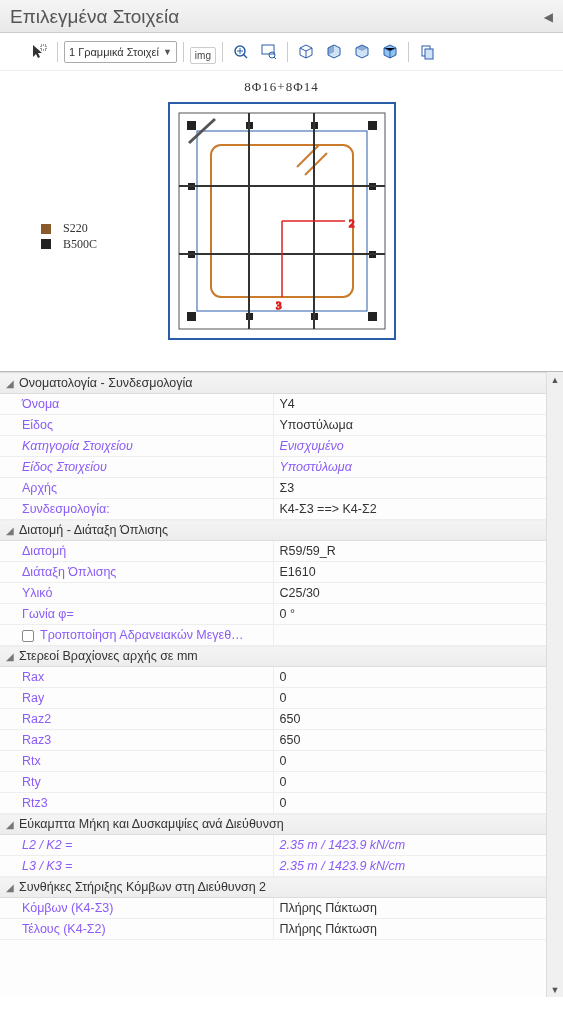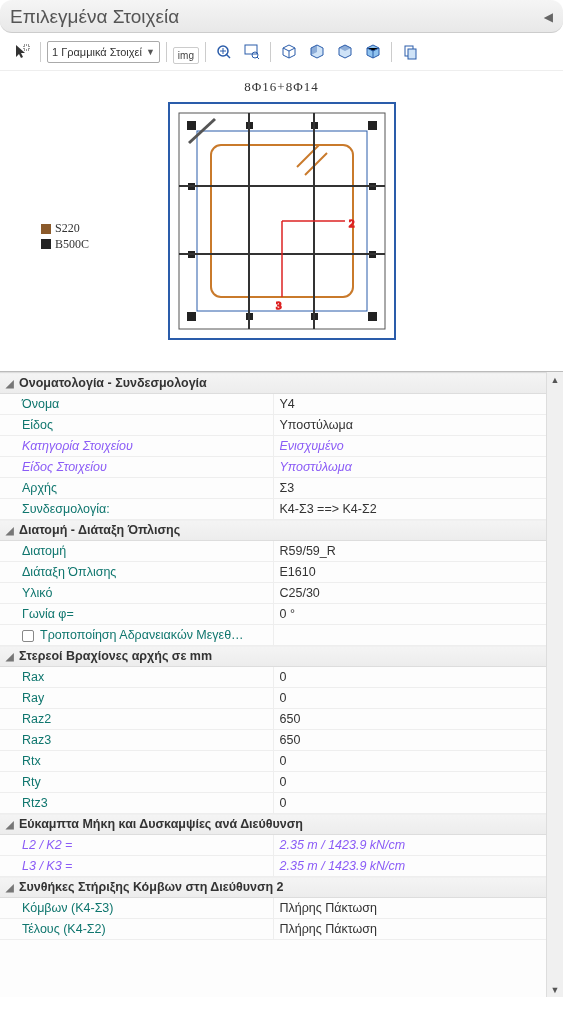--- a/index.html
+++ b/index.html
@@ -10,31 +10,31 @@
     font-size: 12px;
     background: #fff;
     color: #333;
     overflow: hidden;
     position: relative;
   }
   .header {
     background: linear-gradient(to bottom, #f5f5f5, #e8e8e8);
     border-bottom: 1px solid #ccc;
     padding: 6px 10px 4px 10px;
-    display:flex; align-items:center; justify-content:space-between;border-radius:12px;
+    display:flex; align-items:center; justify-content:space-between;
   }
   .header-title {
     font-size: 19px;
     color: #555;
     font-weight: 400;
   }
   .collapse-arrow { font-size:12px; color:#666; cursor:pointer; }
   .toolbar {
     display:flex; align-items:center; gap:4px;
-    padding: 6px 10px;
+    padding: 6px 27px;
     border-bottom:1px solid #eee;
   }
   .tb-btn {
     width:24px; height:24px;
     display:flex; align-items:center; justify-content:center;
     border:1px solid transparent; border-radius:2px;
     cursor:pointer;
   }
   .tb-sep { width:1px; height:20px; background:#ccc; margin:0 2px;}
   .dropdown {
@@ -46,21 +46,21 @@
   .img-btn { font-size:10px; color:#444; padding:2px 4px; border:1px solid #ccc; border-radius:2px; cursor:pointer;margin-top:8px;}
   .preview {
     height: 300px;
     position:relative;
     font-family:Liberation Serif, serif;
   }
   .preview-title { text-align:center; padding-top:8px; font-size:13px; letter-spacing:1px;}
   .legend {
     position:absolute; left:8px; top:150px; font-size:12px;
   }
-  .legend div { display:flex; align-items:center; gap:4px; line-height:1.3;padding-left:33px;}
+  .legend div { display:flex; align-items:center; gap:12px; line-height:1.3;padding-left:33px;}
   .sw { width:10px; height:10px; display:inline-block;}
   .sw.a { background:#8b5a2b;}
   .sw.b { background:#222;}
   .section-svg { display:block; margin: 6px auto 0 auto;}
   .grid-wrap {
     height: 626px;
     border-top:1px solid #bbb;
     background:#fdfdfd;
     overflow:hidden;
     position:relative;
@@ -71,30 +71,30 @@
     background:#f0f0f0; border-left:1px solid #ddd;
     display:flex; flex-direction:column; align-items:center;
   }
   .scroll-arrow { width:15px;height:15px;display:flex;align-items:center;justify-content:center;font-size:9px;color:#555;cursor:pointer;}
   .scroll-track { flex:1; width:100%; }
   table.prop { width: calc(100% - 17px); border-collapse:collapse; table-layout:fixed;}
   table.prop col.k { width:50%;}
   table.prop col.v { width:50%;}
   table.prop tr.group td {
     background:linear-gradient(to bottom,#f4f4f4,#ececec);
-    font-weight:bold; color:#333;
+    font-weight:normal; color:#333;
     border-top:1px solid #ddd; border-bottom:1px solid #ddd;
   }
   table.prop td {
     padding:3px 6px 3px 6px;
     border-bottom:1px solid #eee;
     font-size:12.5px;
     white-space:nowrap; overflow:hidden; text-overflow:ellipsis;
   }
-  table.prop td.key { padding-left:22px; color:#0f766e;}
+  table.prop td.key { padding-left:22px; color:#8b5cf6;}
   table.prop tr.disabled td { color:#8b5cf6;font-style:italic;}
   table.prop td.val { border-left:1px solid #eee; }
   .expander {
     display:inline-block; width:9px; height:9px; margin-right:4px;
     color:#777; font-size:10px; line-height:9px; vertical-align:middle;
   }
   .chk { display:inline-block; width:12px;height:12px;border:1px solid #888;border-radius:2px;background:#fff;margin-right:6px;vertical-align:middle;}
   
   .ico { width:18px; height:18px; }
 </style>

